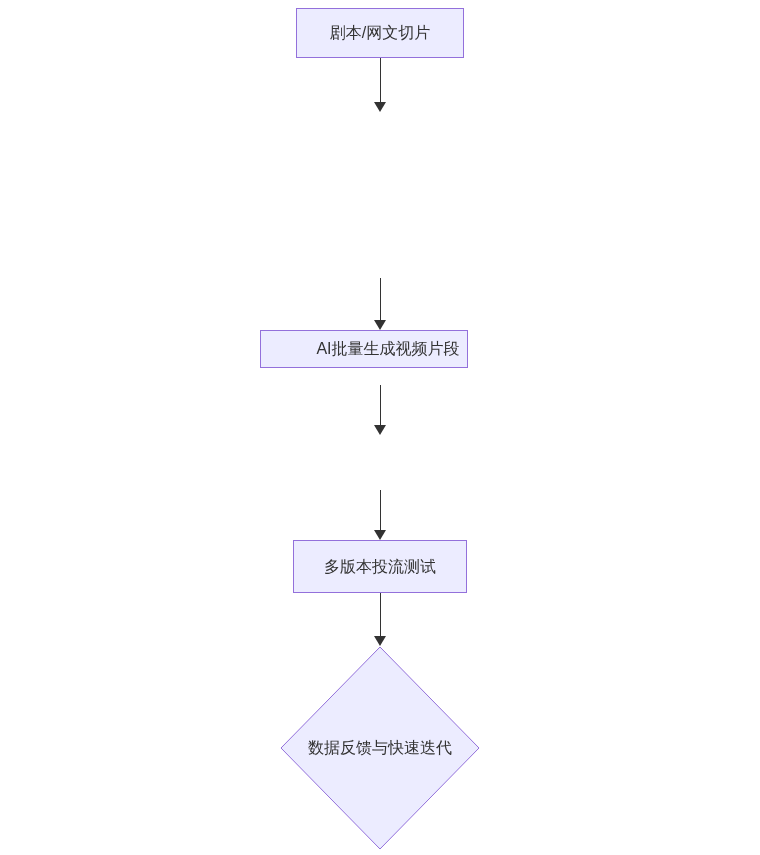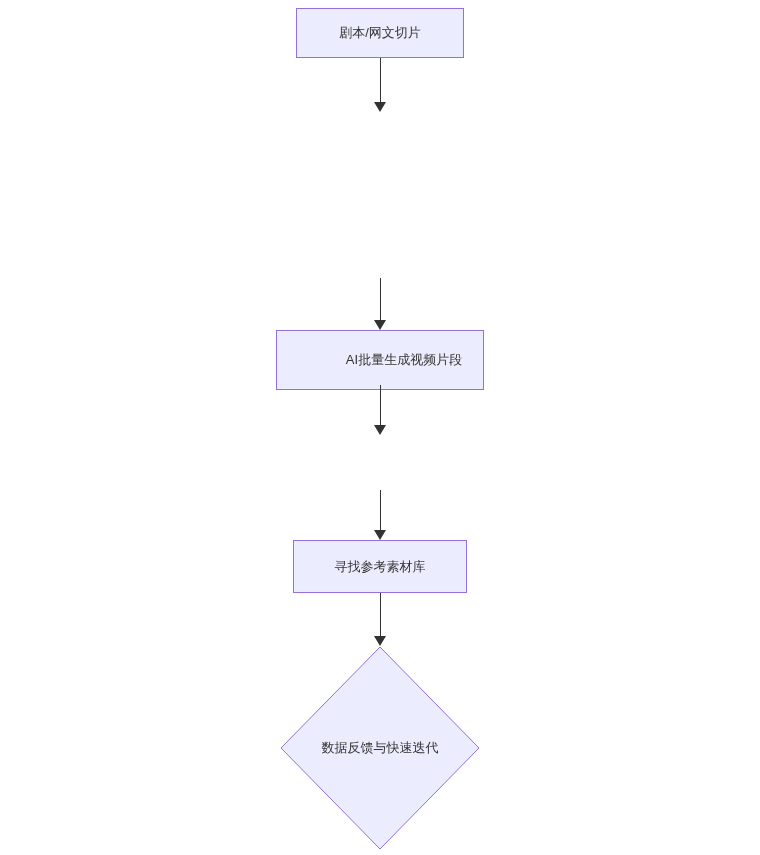--- a/index.html
+++ b/index.html
@@ -10,21 +10,21 @@
   .canvas {
     position: relative;
     width: 760px;
     height: 855px;
     background: #ffffff;
     font-family: "Liberation Sans", sans-serif;
     overflow: hidden;
   }
   .node-label {
     color: #333333;
-    font-size: 13px;
+    font-size: 16px;
     line-height: 1.2;
     text-align: center;
     white-space: nowrap;
   }
   .rect-node {
     position: absolute;
     background: #ECECFF;
     border: 1px solid #9370DB;
     box-sizing: border-box;
     display: flex;
@@ -63,21 +63,21 @@
   .edge-head {
     width: 0;
     height: 0;
     border-left: 6px solid transparent;
     border-right: 6px solid transparent;
     border-top: 10px solid #333333;
   }
   
   #node-a { left: 296px; top: 8px;   width: 168px; height: 50px; }
   #node-b { left: 295px; top: 112px; width: 170px; height: 166px; }
-  #node-c { left: 276px; top: 330px; width: 208px; height: 60px; padding-left: 48px; }
+  #node-c { left: 260px; top: 330px; width: 208px; height: 38px; padding-left: 48px; }
   #node-d { left: 276px; top: 435px; width: 208px; height: 55px; }
   #node-e { left: 293px; top: 540px; width: 174px; height: 53px; }
   #node-f { left: 280px; top: 646px; width: 200px; height: 204px; }
   
   #edge-1 { top: 58px;  height: 54px; }
   #edge-2 { top: 278px; height: 52px; }
   #edge-3 { top: 385px; height: 50px; }
   #edge-4 { top: 490px; height: 50px; }
   #edge-5 { top: 593px; height: 53px; }
 </style>
@@ -110,21 +110,21 @@
     <div class="edge-head"></div>
   </div>
 
 
   <div class="edge" id="edge-4">
     <div class="edge-line"></div>
     <div class="edge-head"></div>
   </div>
 
   <div class="rect-node" id="node-e">
-    <span class="node-label">寻找参考素材库</span>
+    <span class="node-label">多版本投流测试</span>
   </div>
 
   <div class="edge" id="edge-5">
     <div class="edge-line"></div>
     <div class="edge-head"></div>
   </div>
 
   <div class="diamond-node" id="node-f">
     <svg viewBox="0 0 200 204" preserveAspectRatio="none" aria-hidden="true">
       <polygon points="100,1 199,102 100,203 1,102" fill="#ECECFF" stroke="#9370DB" stroke-width="1"></polygon>

